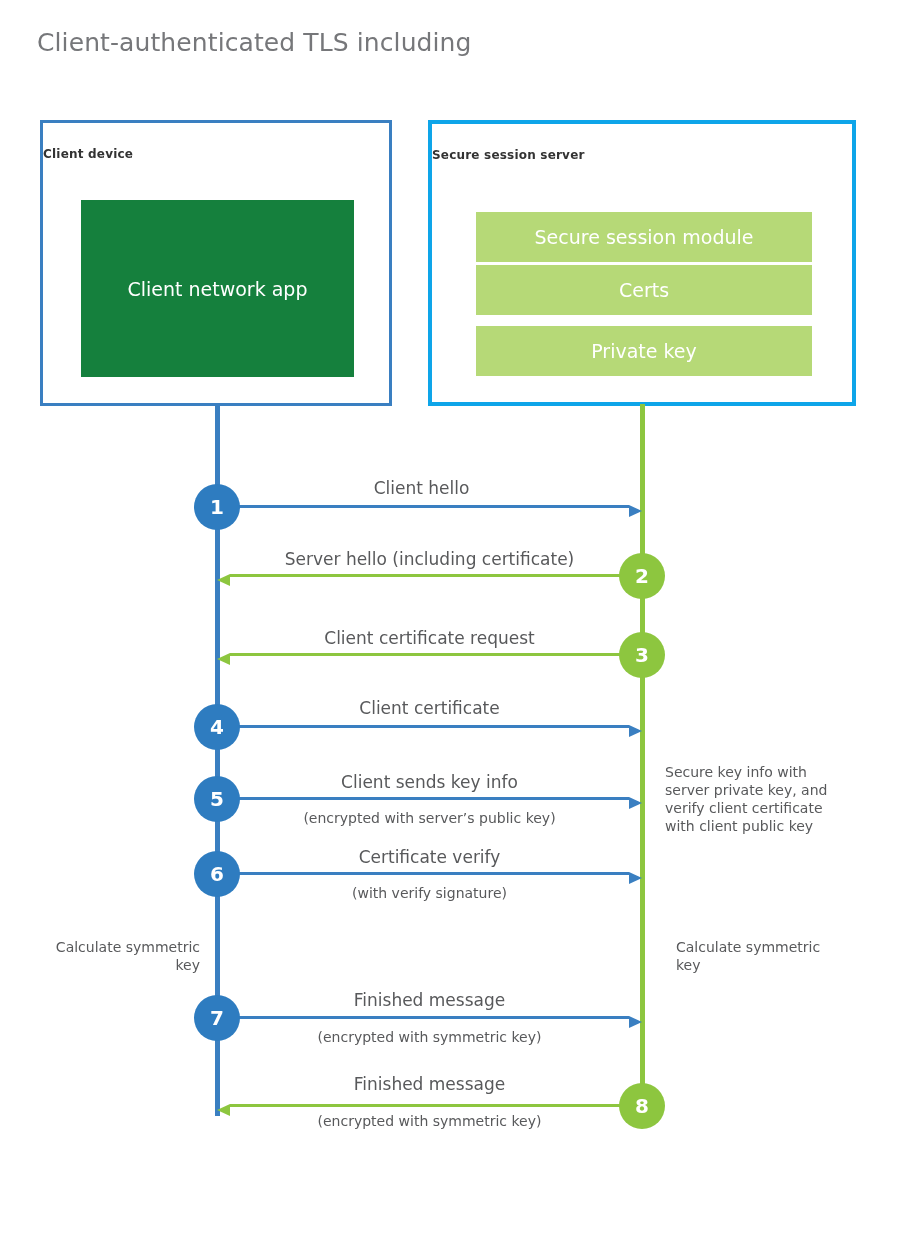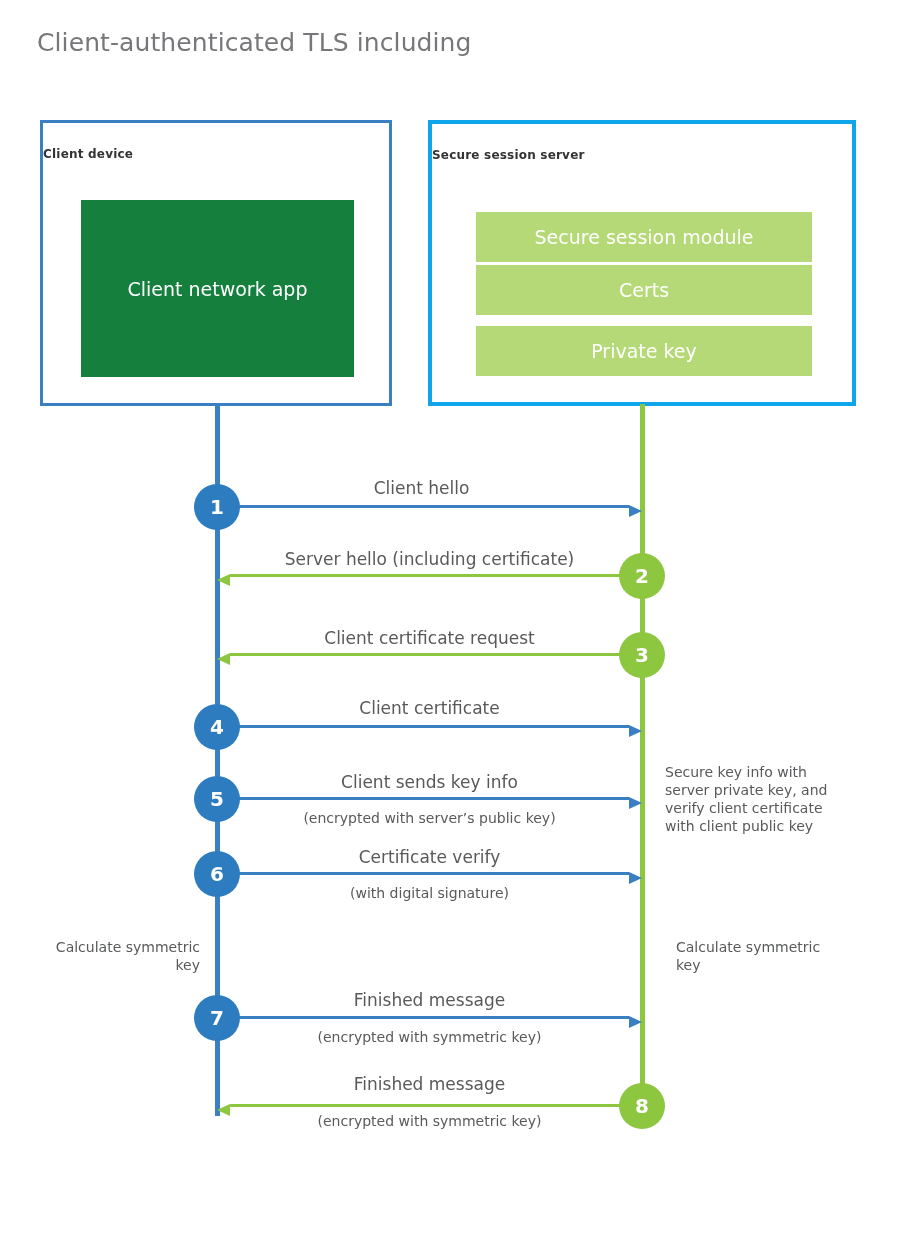--- a/index.html
+++ b/index.html
@@ -226,21 +226,21 @@
 
   <div class="msg-label" style="left:217px; top:772px; width:425px;">Client sends key info</div>
   <div class="arrow-line blue" style="left:217px; top:797px; width:412px;"></div>
   <div class="arrow-head right blue" style="left:629px; top:797px;"></div>
   <div class="msg-sub" style="left:217px; top:810px; width:425px;">(encrypted with server’s public key)</div>
   <div class="step-badge blue" style="left:194px; top:776px;">5</div>
 
   <div class="msg-label" style="left:217px; top:847px; width:425px;">Certificate verify</div>
   <div class="arrow-line blue" style="left:217px; top:872px; width:412px;"></div>
   <div class="arrow-head right blue" style="left:629px; top:872px;"></div>
-  <div class="msg-sub" style="left:217px; top:885px; width:425px;">(with digital signature)</div>
+  <div class="msg-sub" style="left:217px; top:885px; width:425px;">(with verify signature)</div>
   <div class="step-badge blue" style="left:194px; top:851px;">6</div>
 
   <div class="msg-label" style="left:217px; top:990px; width:425px;">Finished message</div>
   <div class="arrow-line blue" style="left:217px; top:1016px; width:412px;"></div>
   <div class="arrow-head right blue" style="left:629px; top:1016px;"></div>
   <div class="msg-sub" style="left:217px; top:1029px; width:425px;">(encrypted with symmetric key)</div>
   <div class="step-badge blue" style="left:194px; top:995px;">7</div>
 
   <div class="msg-label" style="left:217px; top:1074px; width:425px;">Finished message</div>
   <div class="arrow-line green" style="left:230px; top:1104px; width:412px;"></div>

